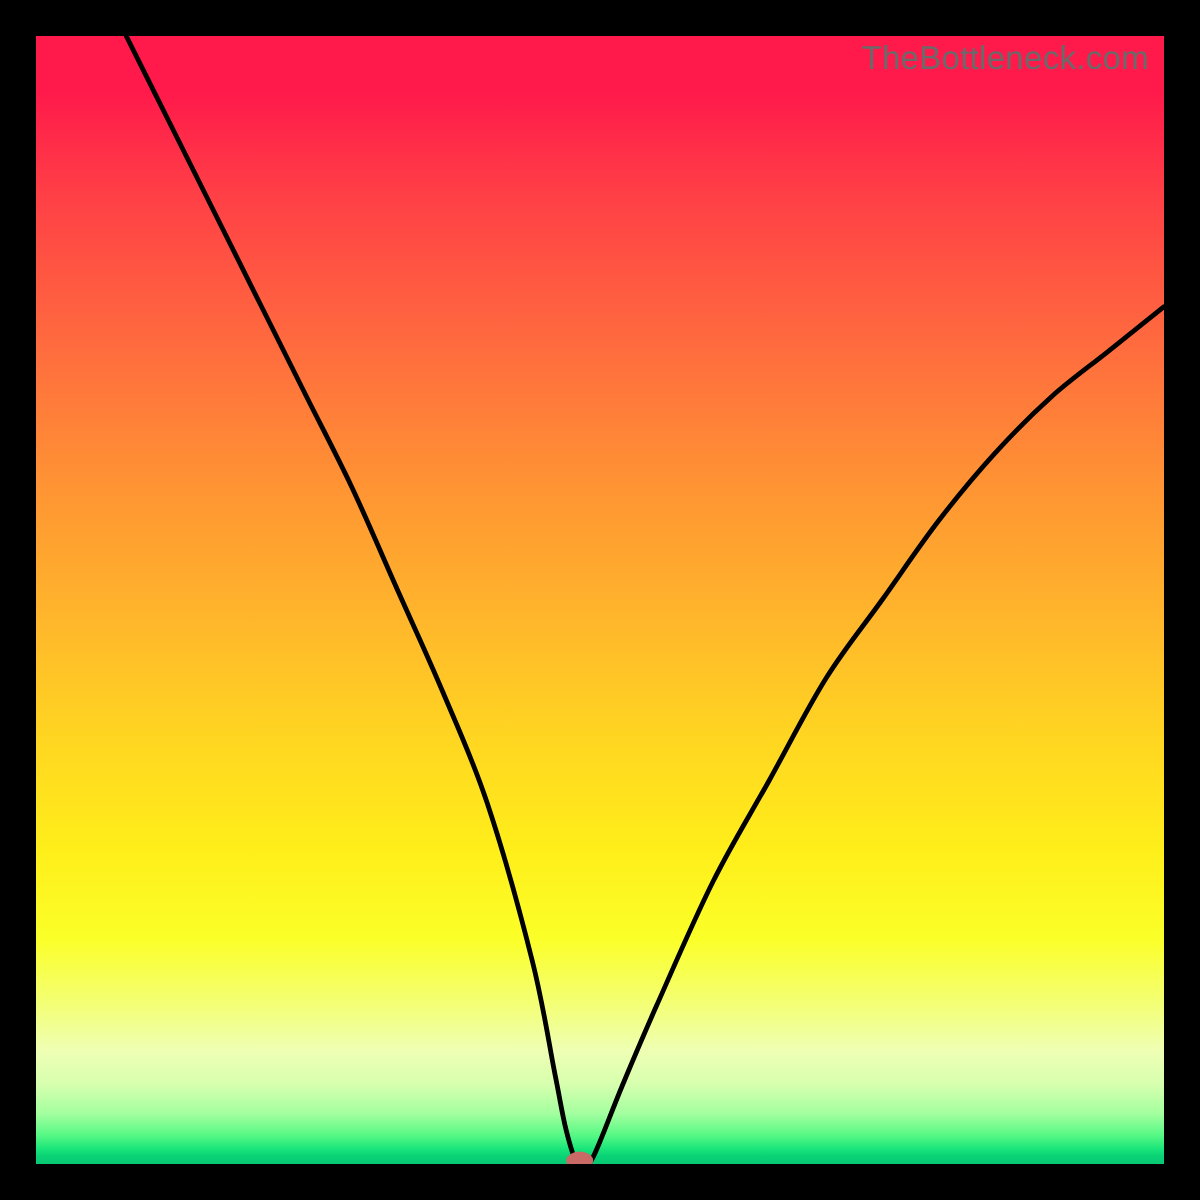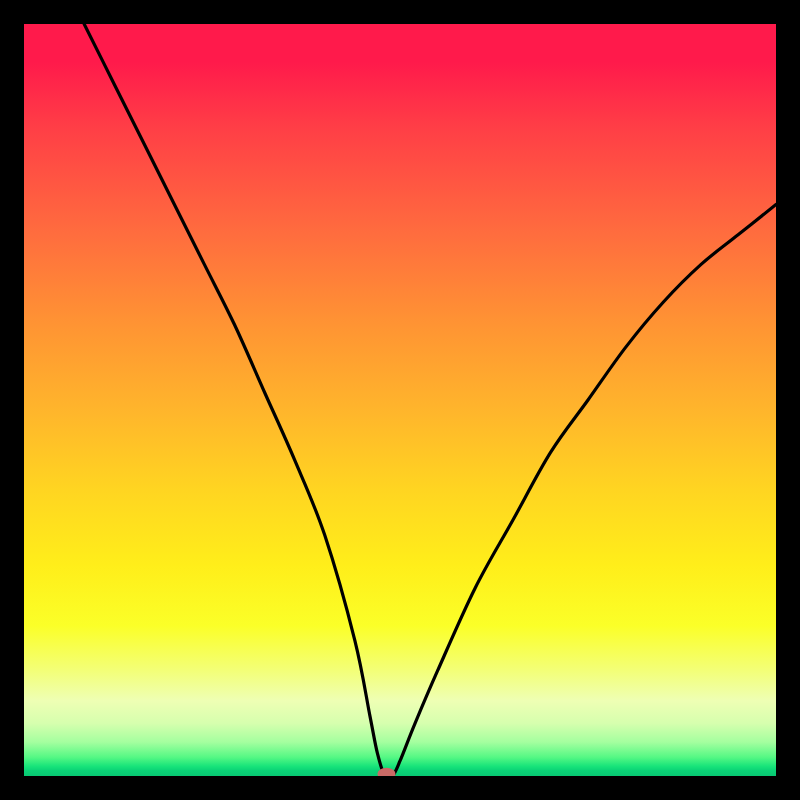--- a/index.html
+++ b/index.html
@@ -73,14 +73,15 @@
   <div class="plot-area">
     <div class="gradient-bg"></div>
     <svg class="curve" viewBox="0 0 752 752" preserveAspectRatio="none">
       <g id="curve-group">
           <path d="M 60.160000000000004 0 C 65.17333333333333 10.026666666666662 80.21333333333332 40.10666666666663 90.24 60.15999999999997 C 100.26666666666667 80.21333333333331 110.29333333333334 100.26666666666671 120.32000000000001 120.32000000000005 C 130.34666666666666 140.3733333333334 140.37333333333333 160.4266666666667 150.4 180.48000000000002 C 160.42666666666668 200.53333333333333 170.45333333333332 220.58666666666664 180.48 240.64 C 190.50666666666666 260.6933333333333 200.53333333333336 279.49333333333334 210.56000000000003 300.8 C 220.5866666666667 322.1066666666667 230.61333333333334 345.92 240.64000000000001 368.48 C 250.66666666666669 391.04 260.6933333333333 412.3466666666667 270.71999999999997 436.16 C 280.7466666666666 459.97333333333336 290.7733333333333 481.28000000000003 300.8 511.36 C 310.8266666666667 541.44 323.36 586.56 330.88 616.64 C 338.4 646.72 342.16 673.04 345.92 691.84 C 349.68 710.6400000000001 350.93333333333334 719.4133333333334 353.44 729.44 C 355.94666666666666 739.4666666666667 358.4533333333333 748.24 360.96 752 C 363.46666666666664 755.76 365.97333333333336 754.5066666666667 368.48 752 C 370.9866666666667 749.4933333333333 372.24 745.7333333333333 376 736.96 C 379.76 728.1866666666667 384.77333333333337 714.4 391.04 699.36 C 397.3066666666667 684.32 403.5733333333334 669.28 413.6 646.72 C 423.62666666666667 624.1600000000001 438.66666666666663 589.0666666666667 451.2 564 C 463.73333333333335 538.9333333333333 476.26666666666665 518.88 488.8 496.32 C 501.33333333333337 473.76 513.8666666666667 448.6933333333333 526.4 428.64 C 538.9333333333333 408.58666666666664 551.4666666666667 393.5466666666667 564 376 C 576.5333333333333 358.4533333333333 589.0666666666667 339.65333333333336 601.6 323.36 C 614.1333333333333 307.06666666666666 626.6666666666666 292.0266666666667 639.1999999999999 278.24 C 651.7333333333332 264.4533333333333 664.2666666666668 251.92 676.8000000000001 240.64 C 689.3333333333334 229.35999999999999 701.8666666666667 220.58666666666673 714.4 210.56000000000006 C 726.9333333333333 200.5333333333334 745.7333333333333 185.49333333333337 752 180.48000000000002" fill="none" stroke="#000000" stroke-width="3.2" stroke-linecap="round" stroke-linejoin="round"></path>
         </g>
       <g id="marker-group">
           <ellipse cx="362.46400000000006" cy="749.744" rx="9" ry="6" fill="#c96a66"></ellipse>
         </g>
     </svg>
+    <div class="watermark">TheBottleneck.com</div>
   </div>
 </div>
 
 </body></html>

